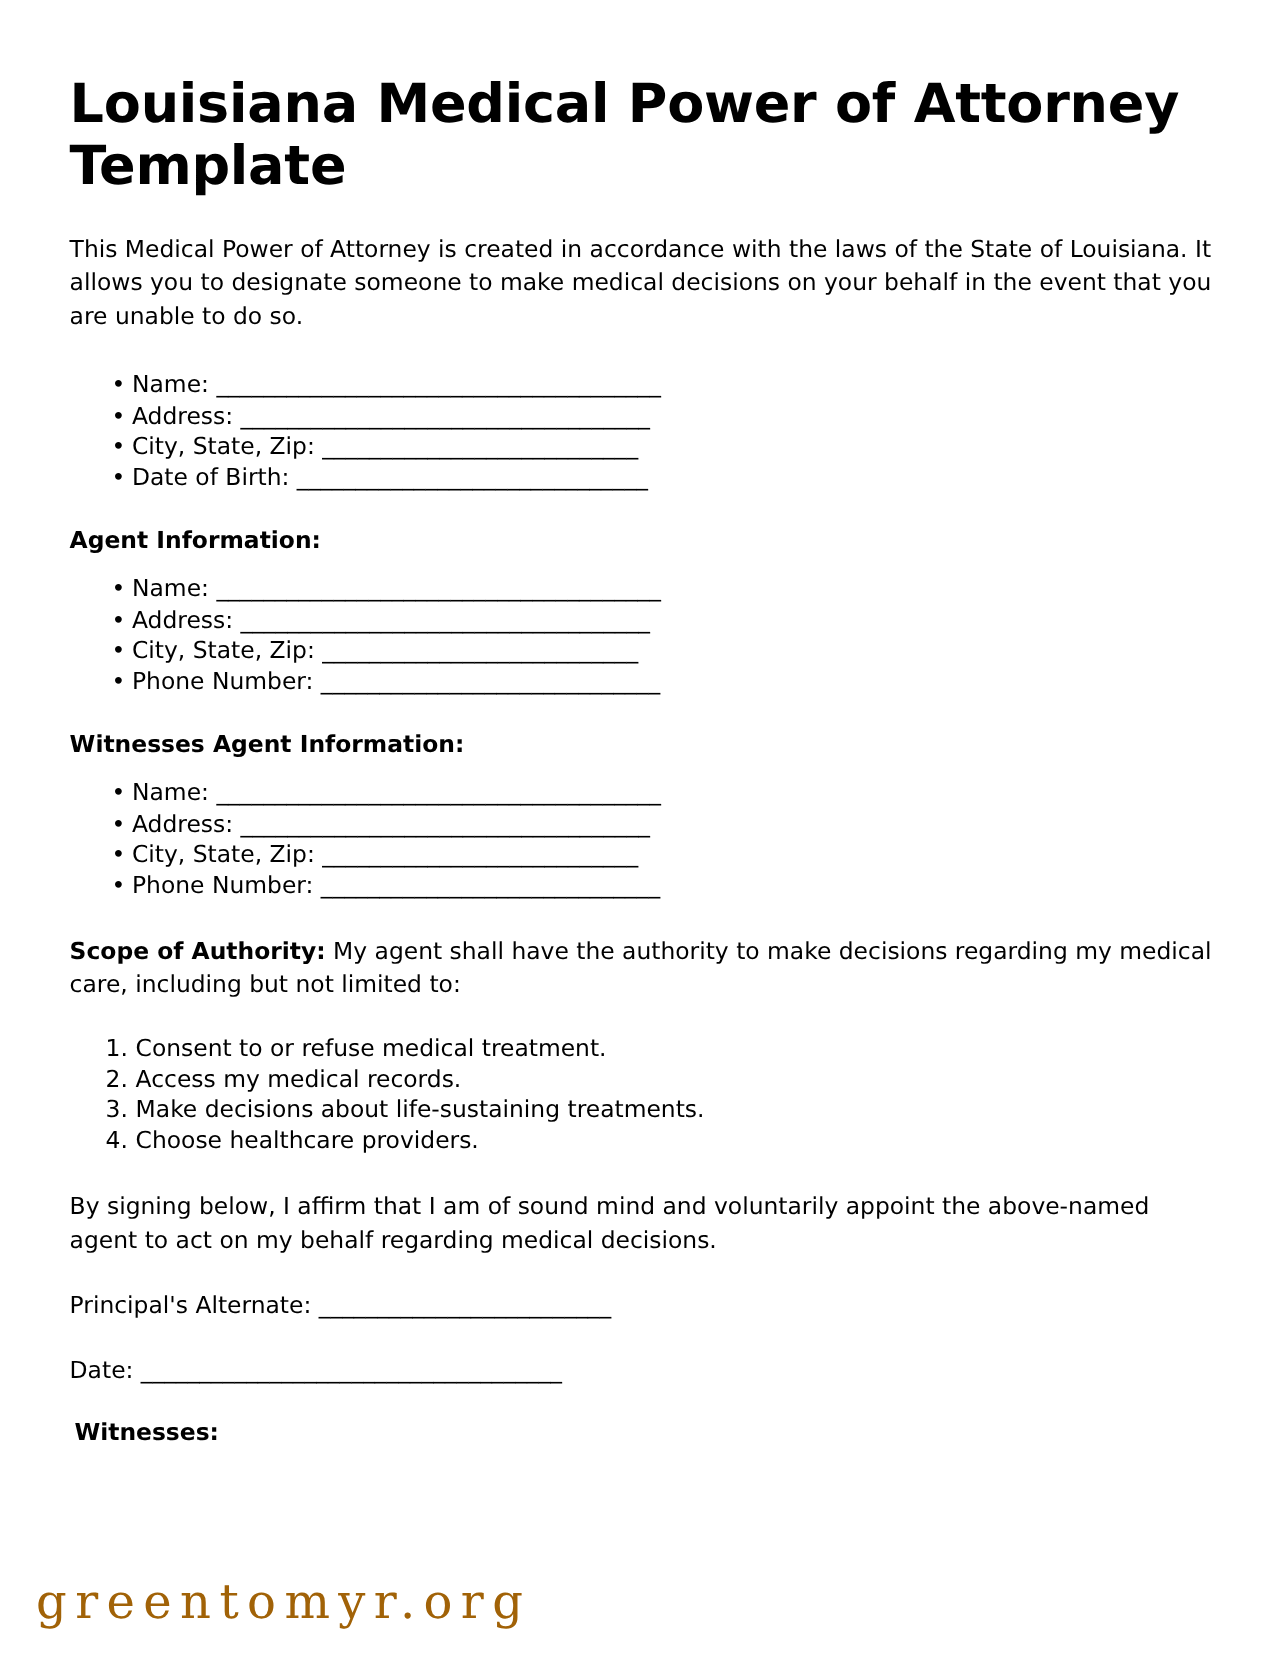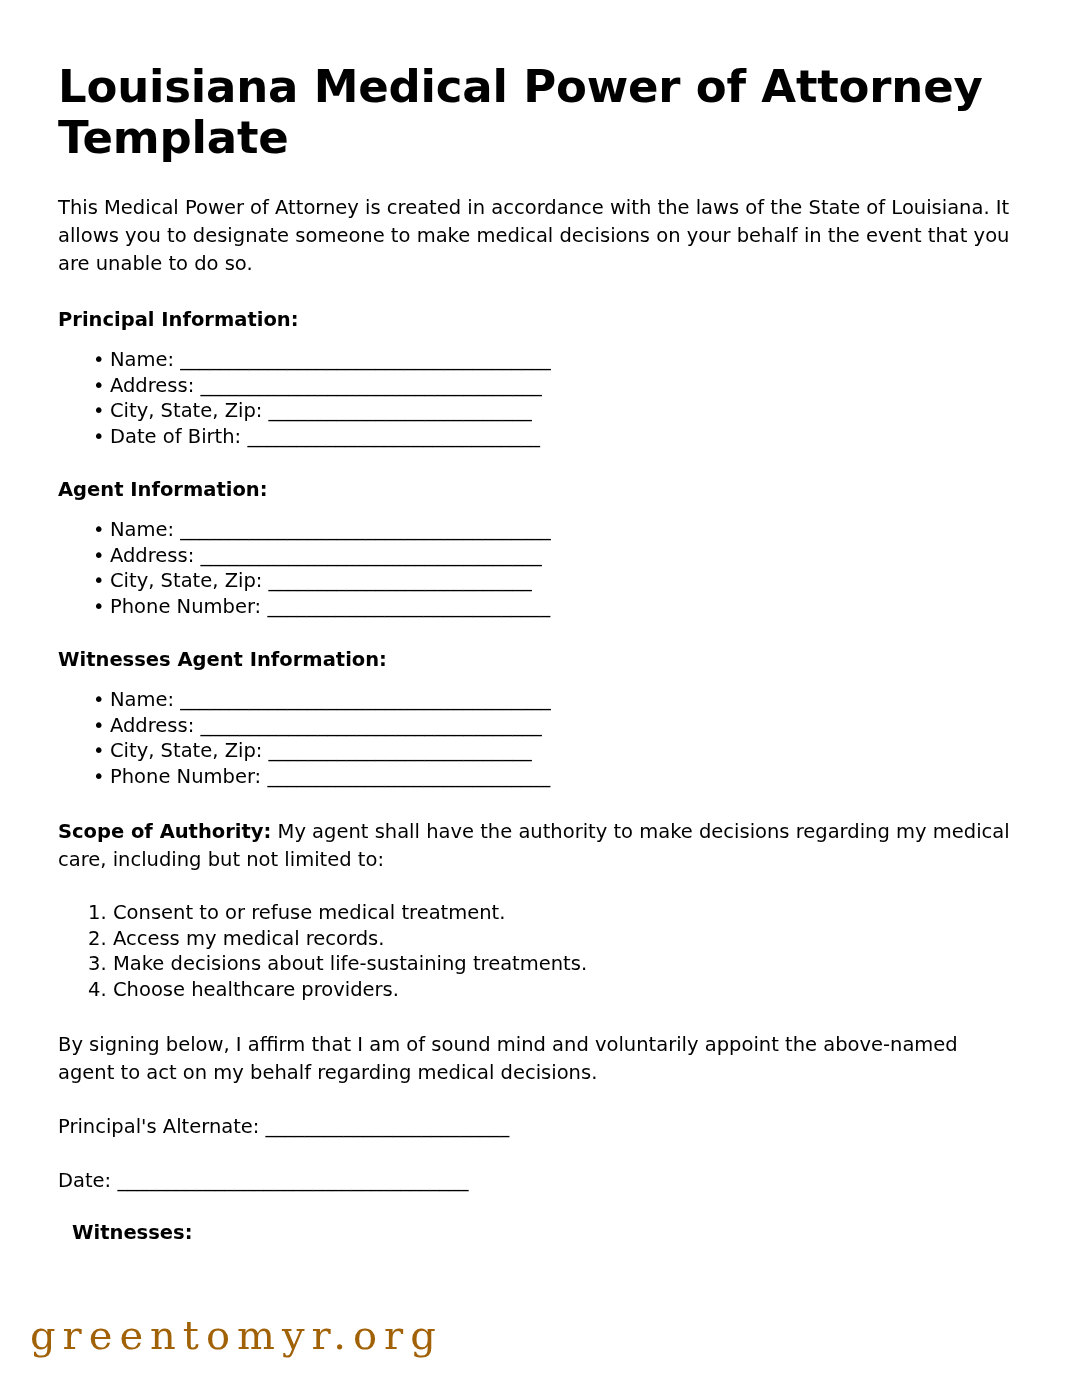--- a/index.html
+++ b/index.html
@@ -103,21 +103,21 @@
   }
   .sig-line {
     font-size: 19.5px;
     line-height: 1.44;
     margin: 0 0 26px 0;
     white-space: nowrap;
   }
   .witness-heading {
     font-size: 19.5px;
     font-weight: bold;
-    margin: 14px;
+    margin: 4px;
   }
   .watermark {
     position: absolute;
     left: 30px;
     top: 1312px;
     font-family: "DejaVu Serif", serif;
     font-size: 40px;
     letter-spacing: 7px;
     color: #a16207;
     white-space: nowrap;
@@ -126,21 +126,20 @@
 </head>
 <body>
 
 <div class="page">
   <div class="content">
 
     <h1 class="doc-title">Louisiana Medical Power of Attorney Template</h1>
 
     <p class="intro">This Medical Power of Attorney is created in accordance with the laws of the State of Louisiana. It allows you to designate someone to make medical decisions on your behalf in the event that you are unable to do so.</p>
 
-    <h2 class="section-heading">Principal Information:</h2>
     <ul class="fields">
       <li>
         <span class="bullet">•</span><span>Name: </span><span>______________________________________</span>
       </li>
       <li>
         <span class="bullet">•</span><span>Address: </span><span>___________________________________</span>
       </li>
       <li>
         <span class="bullet">•</span><span>City, State, Zip: </span><span>___________________________</span>
       </li>

